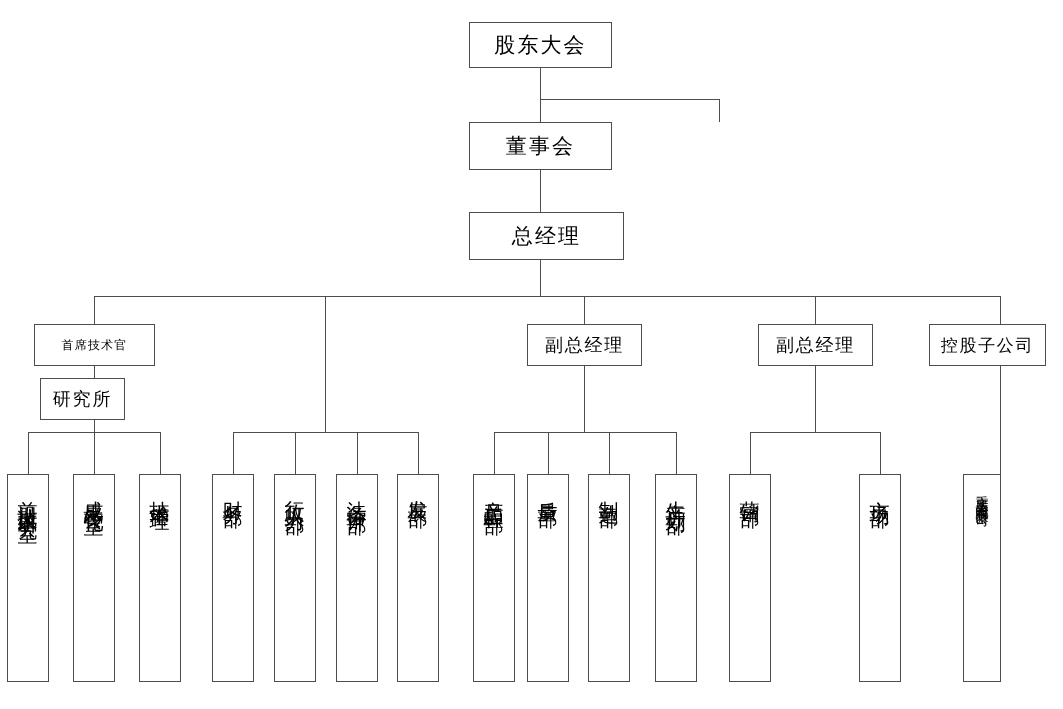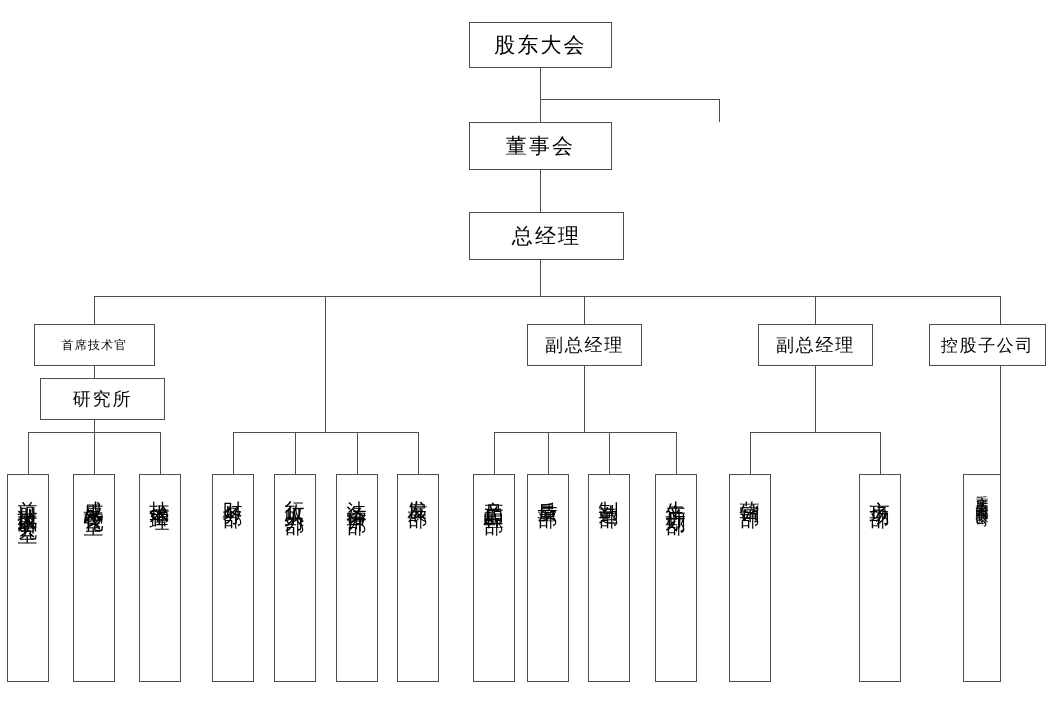--- a/index.html
+++ b/index.html
@@ -125,21 +125,21 @@
 
 
   <div class="node horiz" style="left:469px; top:212px; width:155px; height:48px;">
     <span class="label">总经理</span>
   </div>
 
   <div class="node horiz" style="left:34px; top:324px; width:121px; height:42px;">
     <span class="label" style="font-size:12px;">首席技术官</span>
   </div>
 
-  <div class="node horiz" style="left:40px; top:378px; width:125px; height:42px;">
+  <div class="node horiz" style="left:40px; top:378px; width:85px; height:42px;">
     <span class="label" style="font-size:18px;">研究所</span>
   </div>
 
   <div class="node horiz" style="left:527px; top:324px; width:115px; height:42px;">
     <span class="label" style="font-size:18px;">副总经理</span>
   </div>
 
   <div class="node horiz" style="left:758px; top:324px; width:115px; height:42px;">
     <span class="label" style="font-size:18px;">副总经理</span>
   </div>

